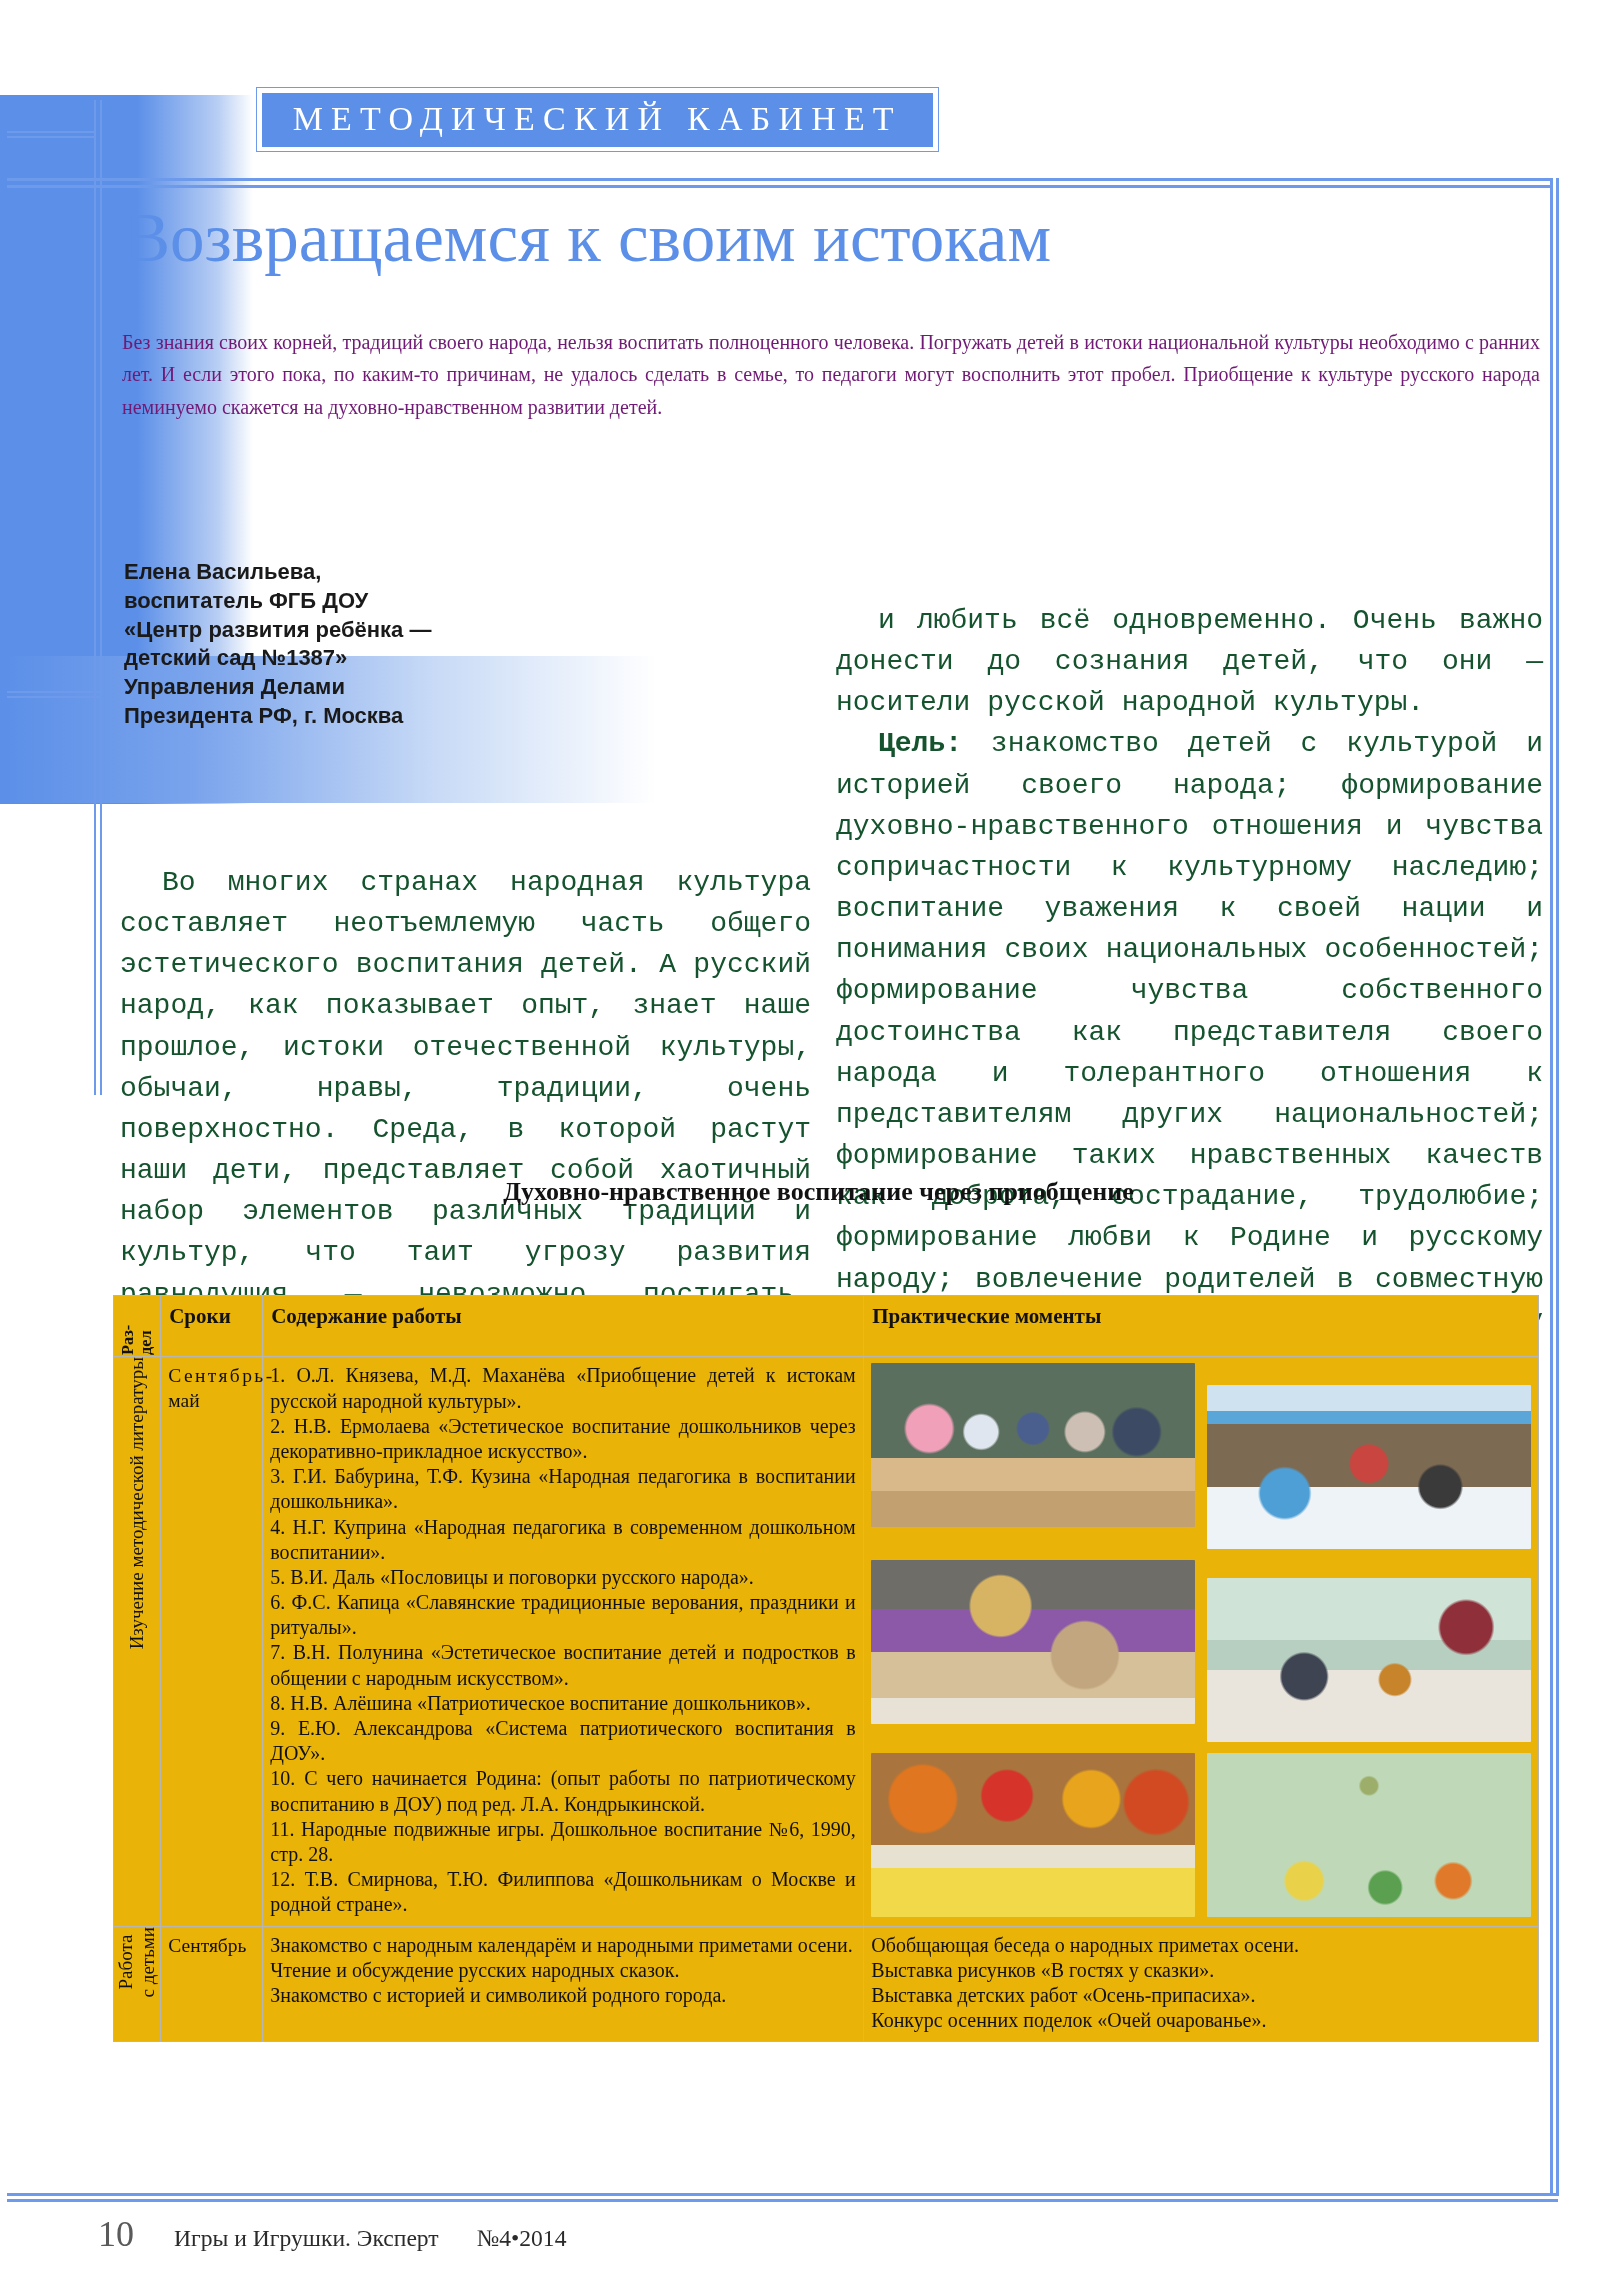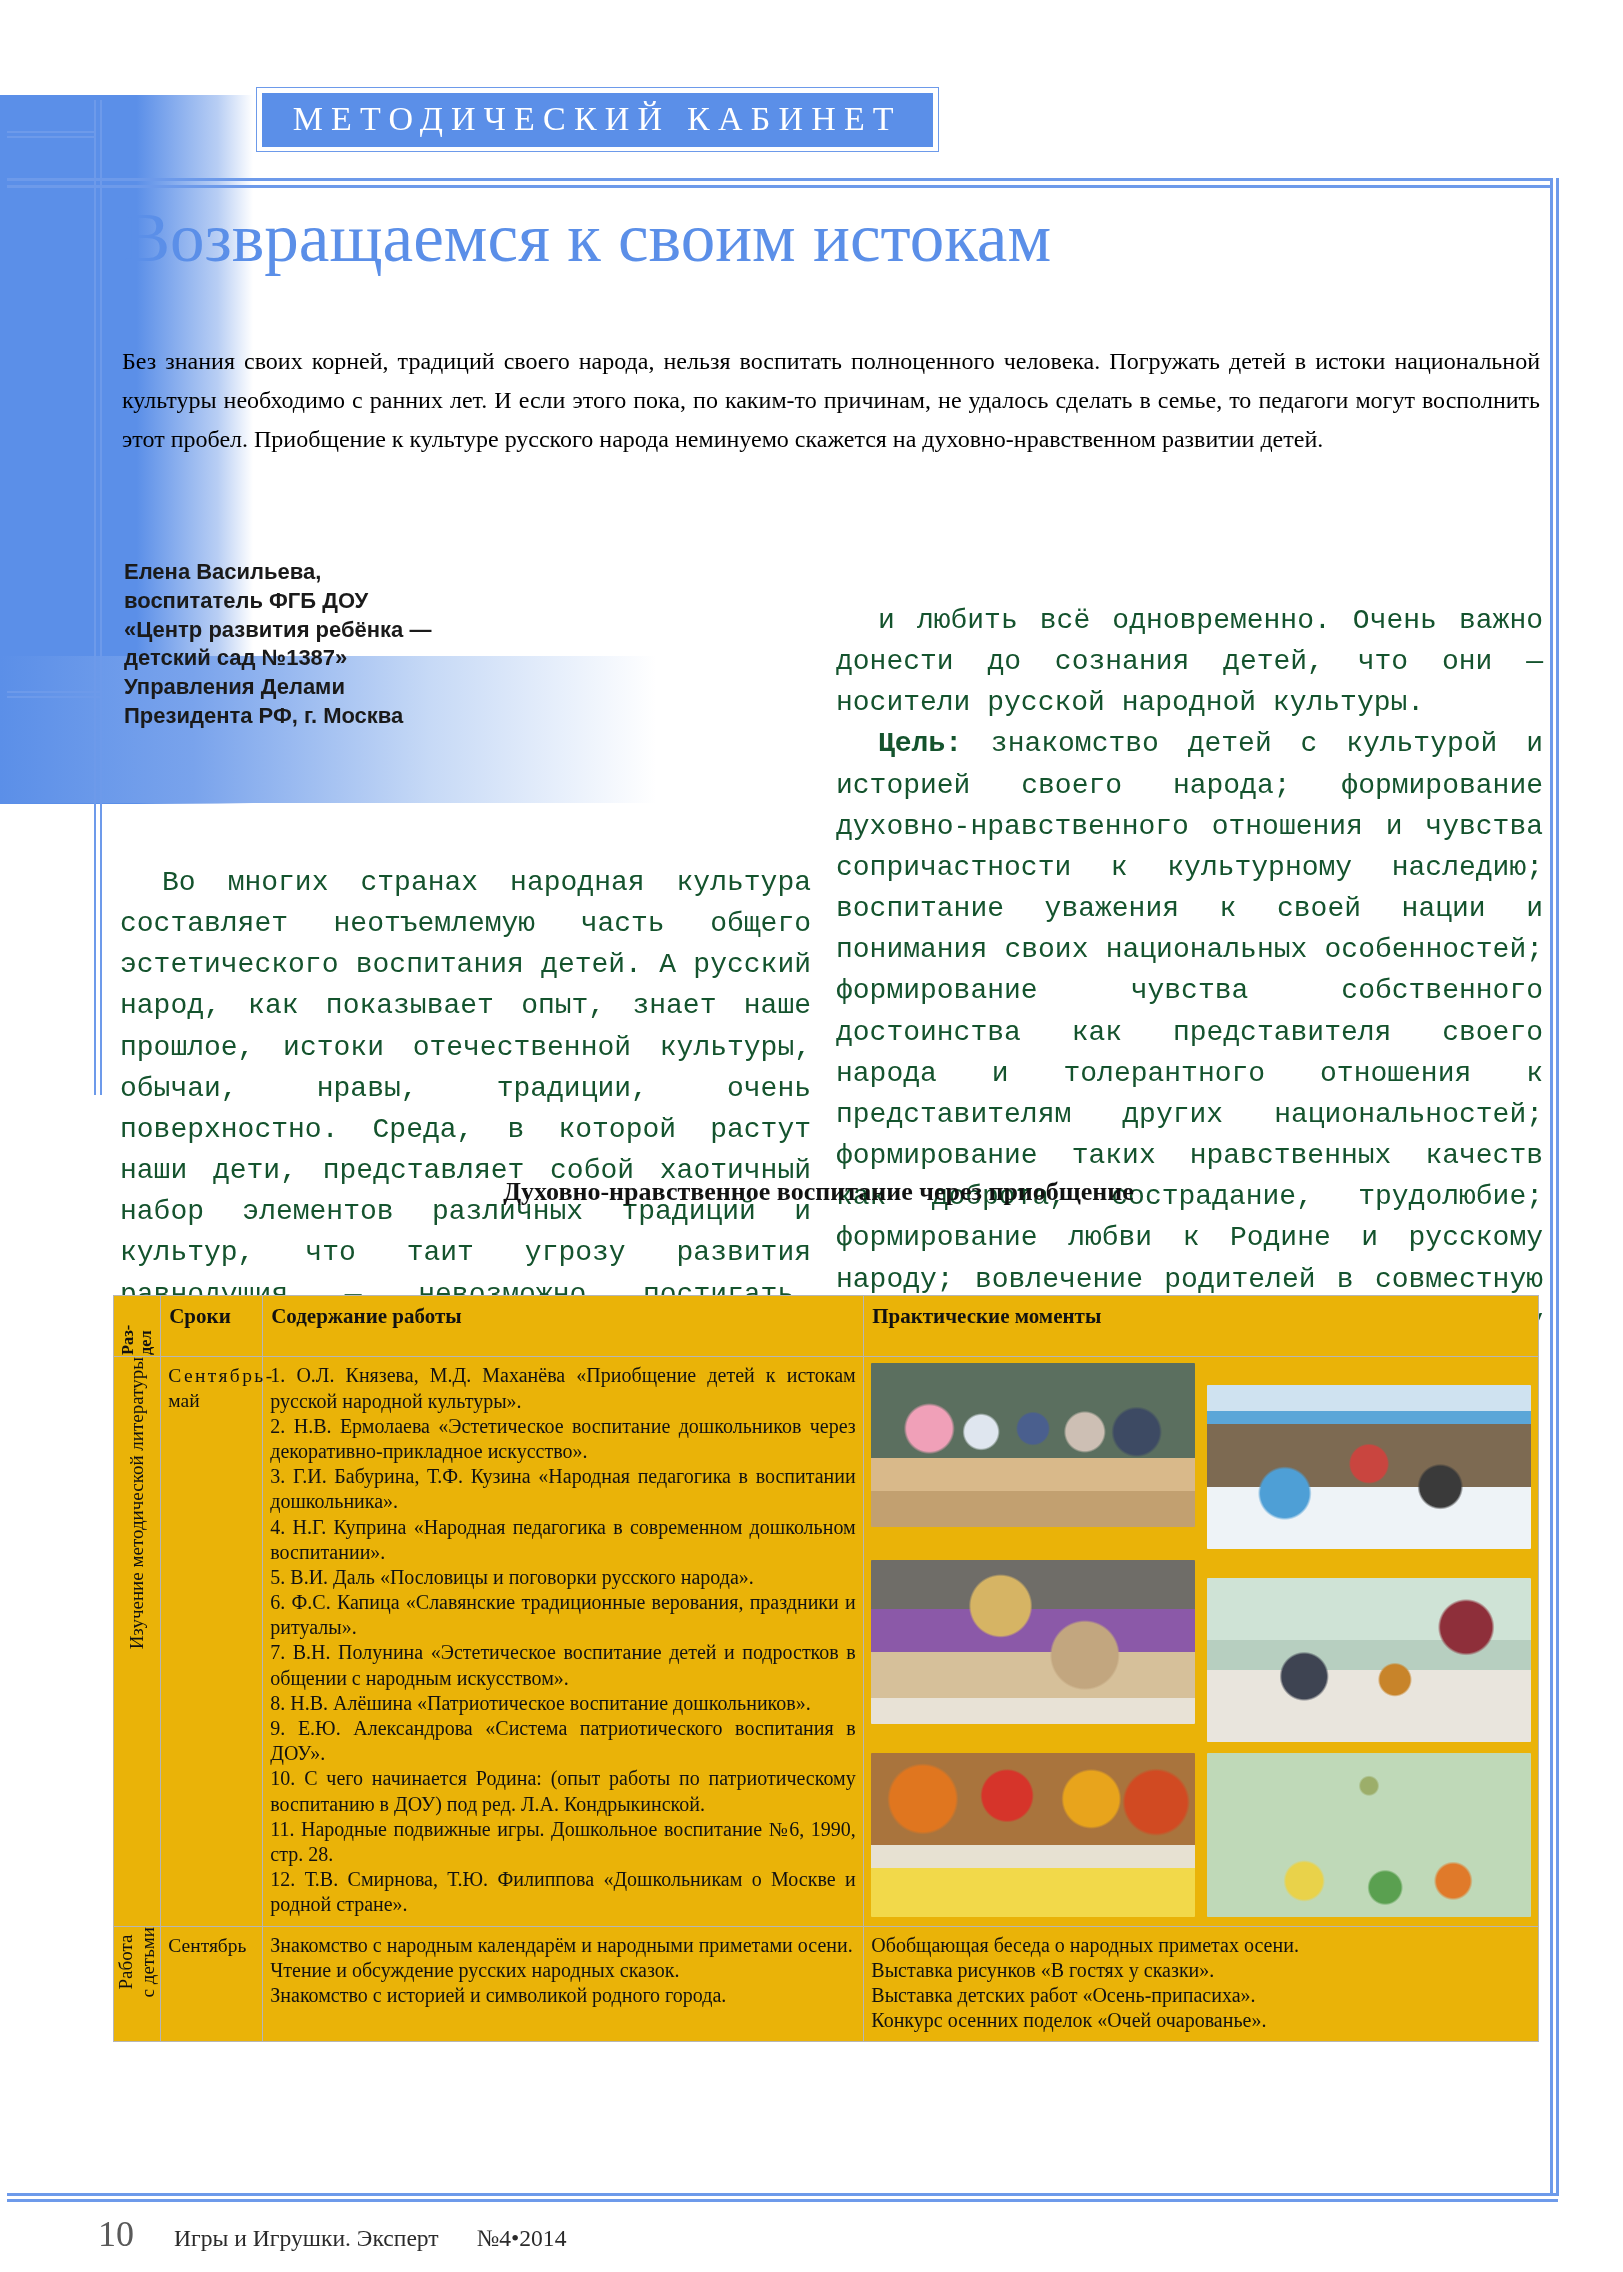--- a/index.html
+++ b/index.html
@@ -103,25 +103,25 @@
     font-weight: 400;
     line-height: 1.05;
     letter-spacing: 0px;
     z-index: 5;
   }
 
   
   .lead {
     position: absolute;
     left: 122px;
-    top: 342px;
+    top: 326px;
     width: 1418px;
-    color: #000000;
-    font-family: "Liberation Serif", "DejaVu Serif", serif;
-    font-size: 24px;
+    color: #701a75;
+    font-family: "Liberation Serif", "DejaVu Serif", serif;
+    font-size: 20px;
     line-height: 1.62;
     text-align: justify;
     z-index: 5;
   }
 
   
   .author {
     position: absolute;
     left: 124px;
     top: 558px;

